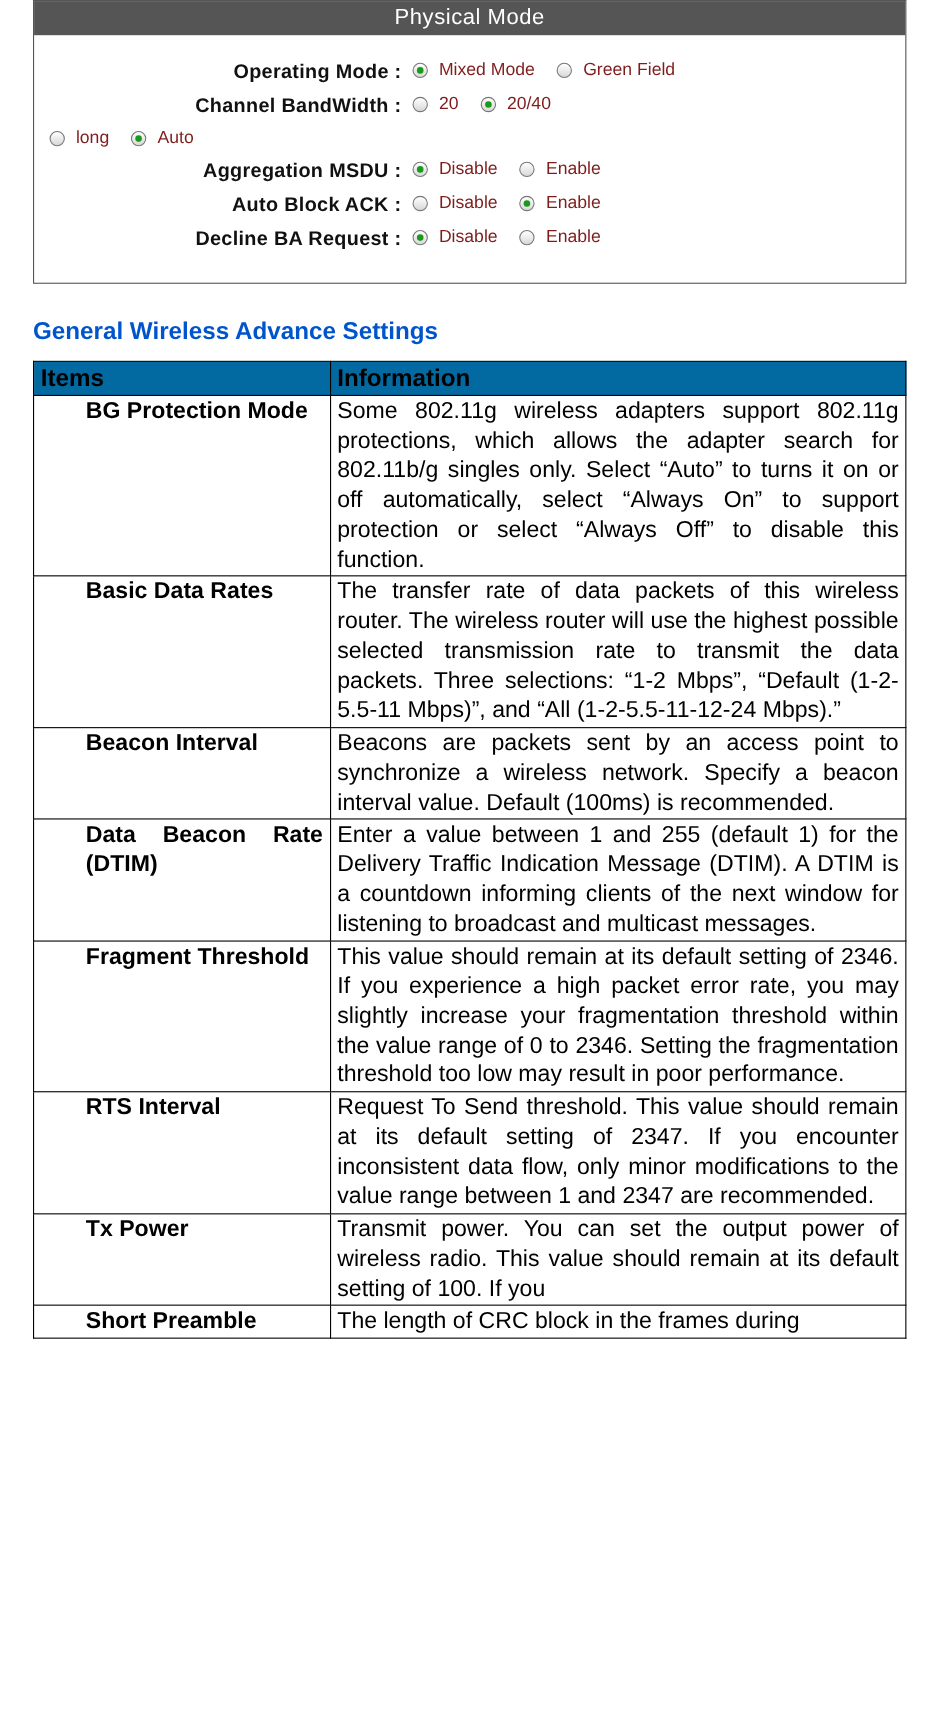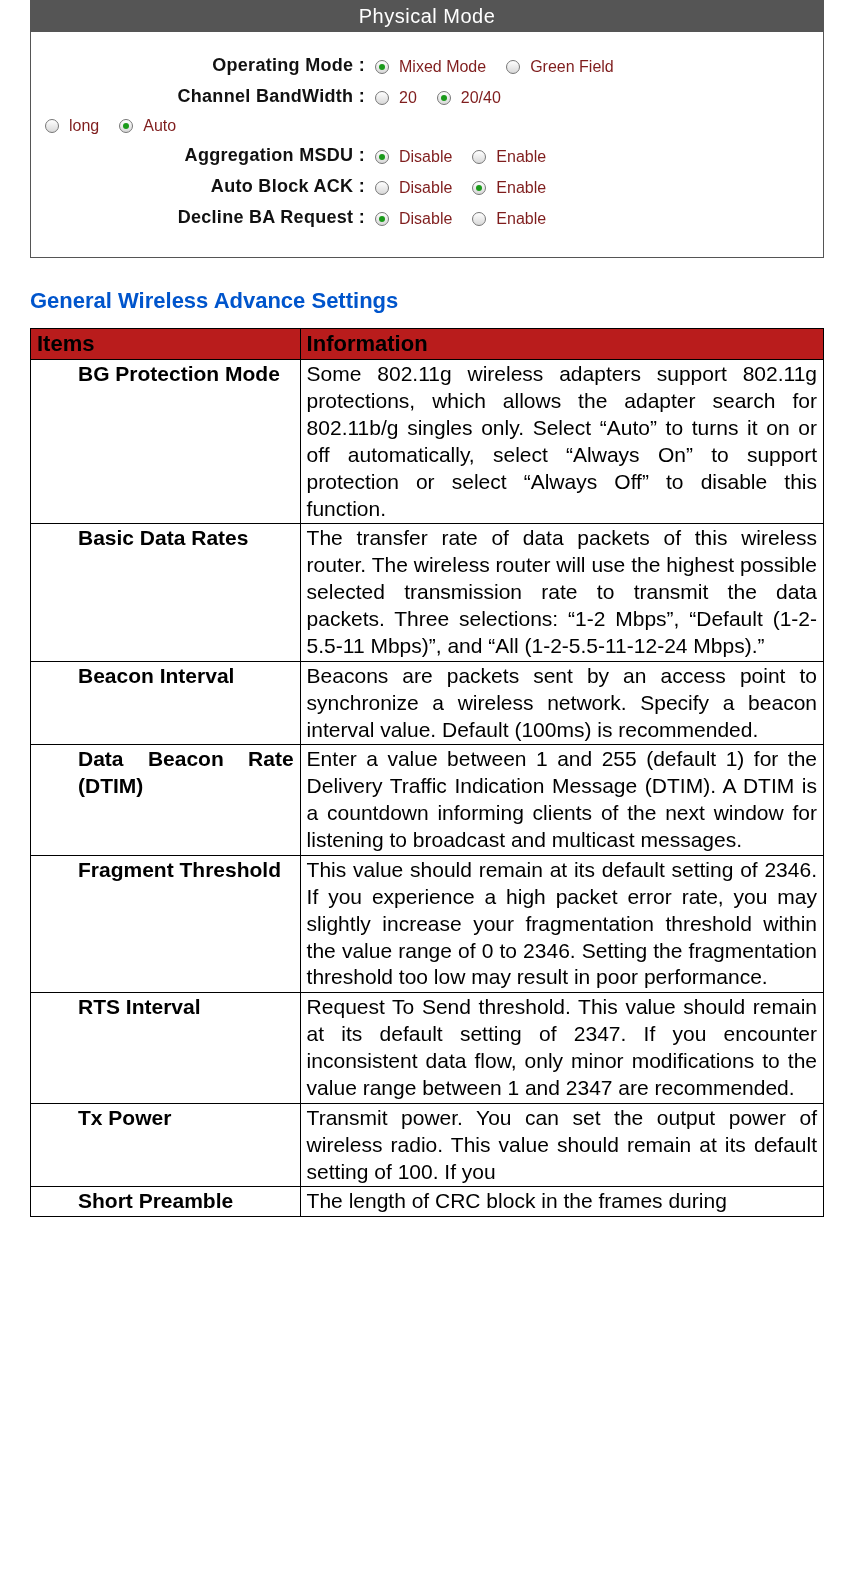--- a/index.html
+++ b/index.html
@@ -27,21 +27,21 @@
     font-size: 20px;
     text-align: center;
     padding: 4px 0;
     letter-spacing: 0.5px;
   }
   .panel-body {
     padding: 18px 10px 24px 10px;
   }
   .form-row {
     display: flex;
-    align-items: flex-end;
+    align-items: flex-start;
     padding: 5px 0;
   }
   .form-label {
     width: 330px;
     text-align: right;
     font-family: Verdana, Arial, sans-serif;
     font-weight: bold;
     color: #111;
     font-size: 18px;
     padding-right: 6px;
@@ -92,21 +92,21 @@
     border-collapse: collapse;
     font-size: 21px;
     line-height: 1.28;
   }
   .info-table th, .info-table td {
     border: 1px solid #000;
     vertical-align: top;
     padding: 1px 6px;
   }
   .info-table th {
-    background: #b91c1c;
+    background: #0369a1;
     font-weight: bold;
     text-align: left;
     font-size: 22px;
   }
   .info-table td.item-col {
     width: 34%;
     font-weight: bold;
     text-align: justify;
     text-align-last: left;
     padding-left: 47px;

